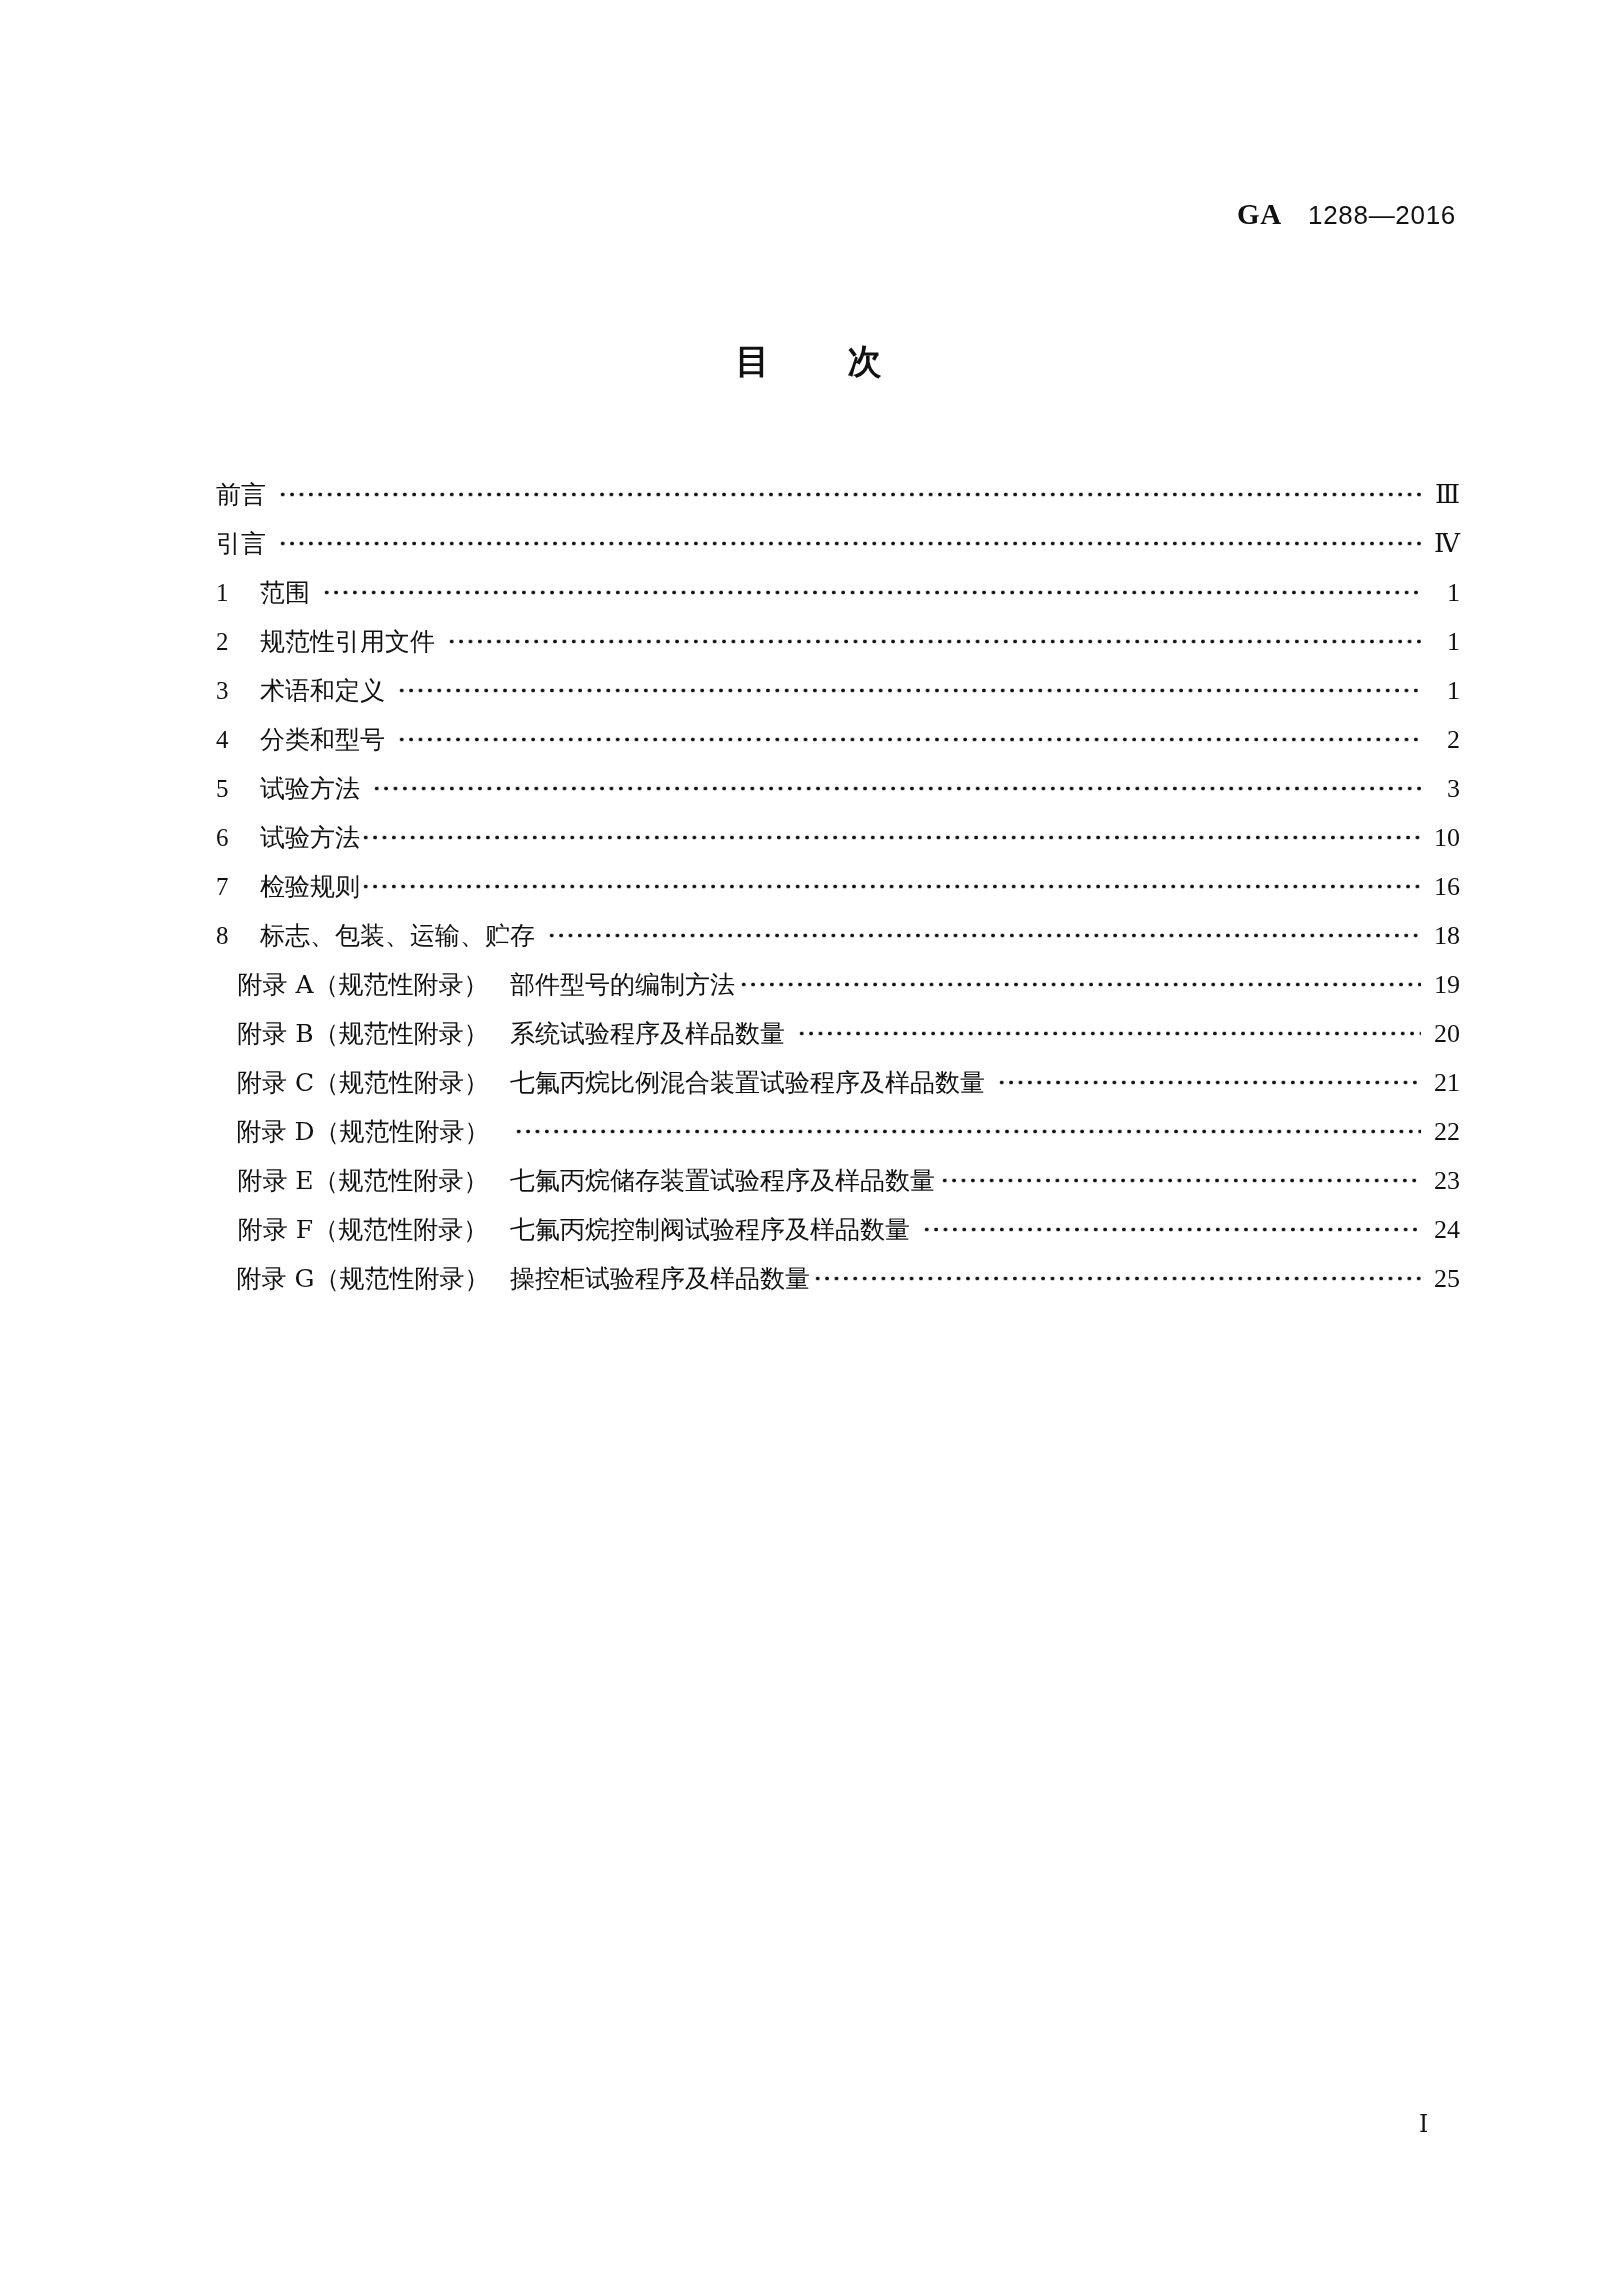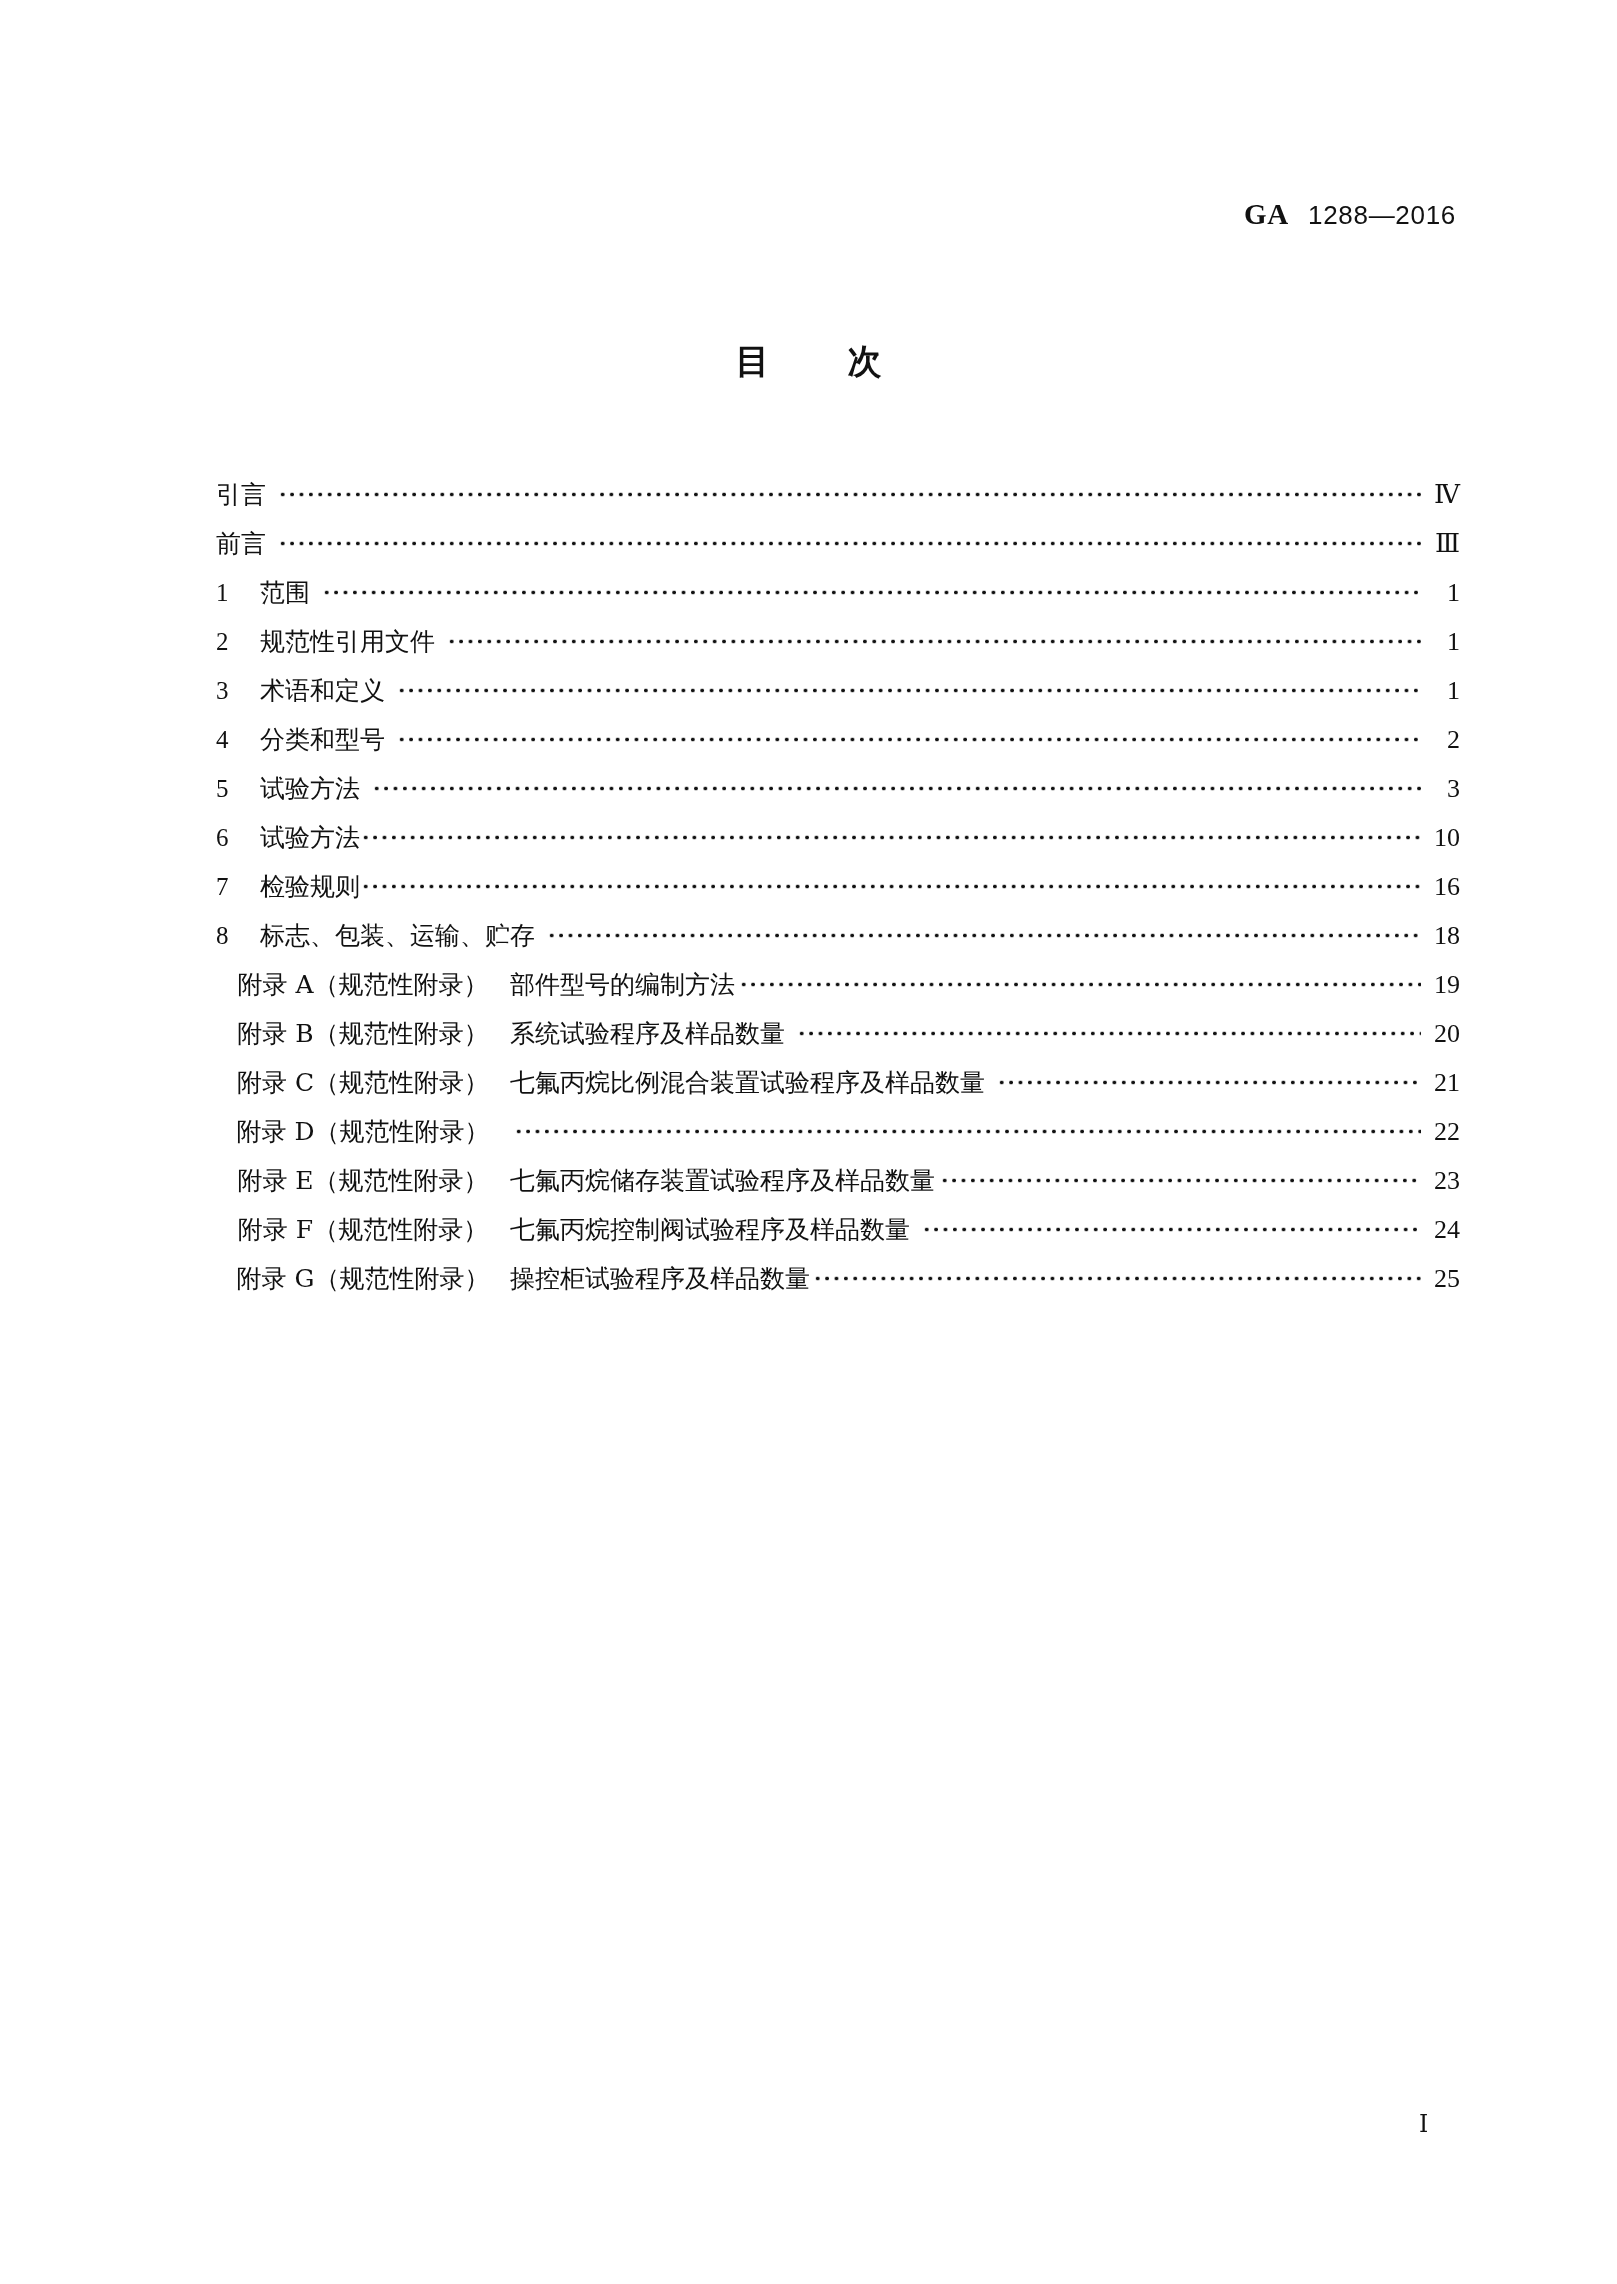--- a/index.html
+++ b/index.html
@@ -20,21 +20,21 @@
       top: 198px;
       right: 161px;
       font-size: 26px;
       letter-spacing: 0.7px;
       white-space: nowrap;
     }
     .std-code .ga {
       font-family: "Liberation Serif", "DejaVu Serif", serif;
       font-weight: bold;
       font-size: 29px;
-      margin-right: 19px;
+      margin-right: 26px;
     }
     .std-code .num {
       font-family: "Liberation Sans", "DejaVu Sans", sans-serif;
       font-size: 26px;
     }
     .toc-title {
       position: absolute;
       top: 339px;
       left: 0;
       width: 1617px;
@@ -105,31 +105,31 @@
 <div class="std-code">
   <span class="ga">GA</span><span class="num">1288—2016</span>
 </div>
 
 <div class="toc-title">目次</div>
 
 <div class="toc">
 
   <div class="toc-row">
     <span class="label">
+        <span>前言</span>
+      </span>
+    <span class="leader"></span>
+    <span class="page">Ⅲ</span>
+  </div>
+  <div class="toc-row">
+    <span class="label">
         <span>引言</span>
       </span>
     <span class="leader"></span>
     <span class="page">Ⅳ</span>
-  </div>
-  <div class="toc-row">
-    <span class="label">
-        <span>前言</span>
-      </span>
-    <span class="leader"></span>
-    <span class="page">Ⅲ</span>
   </div>
 
   <div class="toc-row">
     <span class="label">
         <span class="sec-num">1</span>
         <span>范围</span>
       </span>
     <span class="leader"></span>
     <span class="page">1</span>
   </div>

